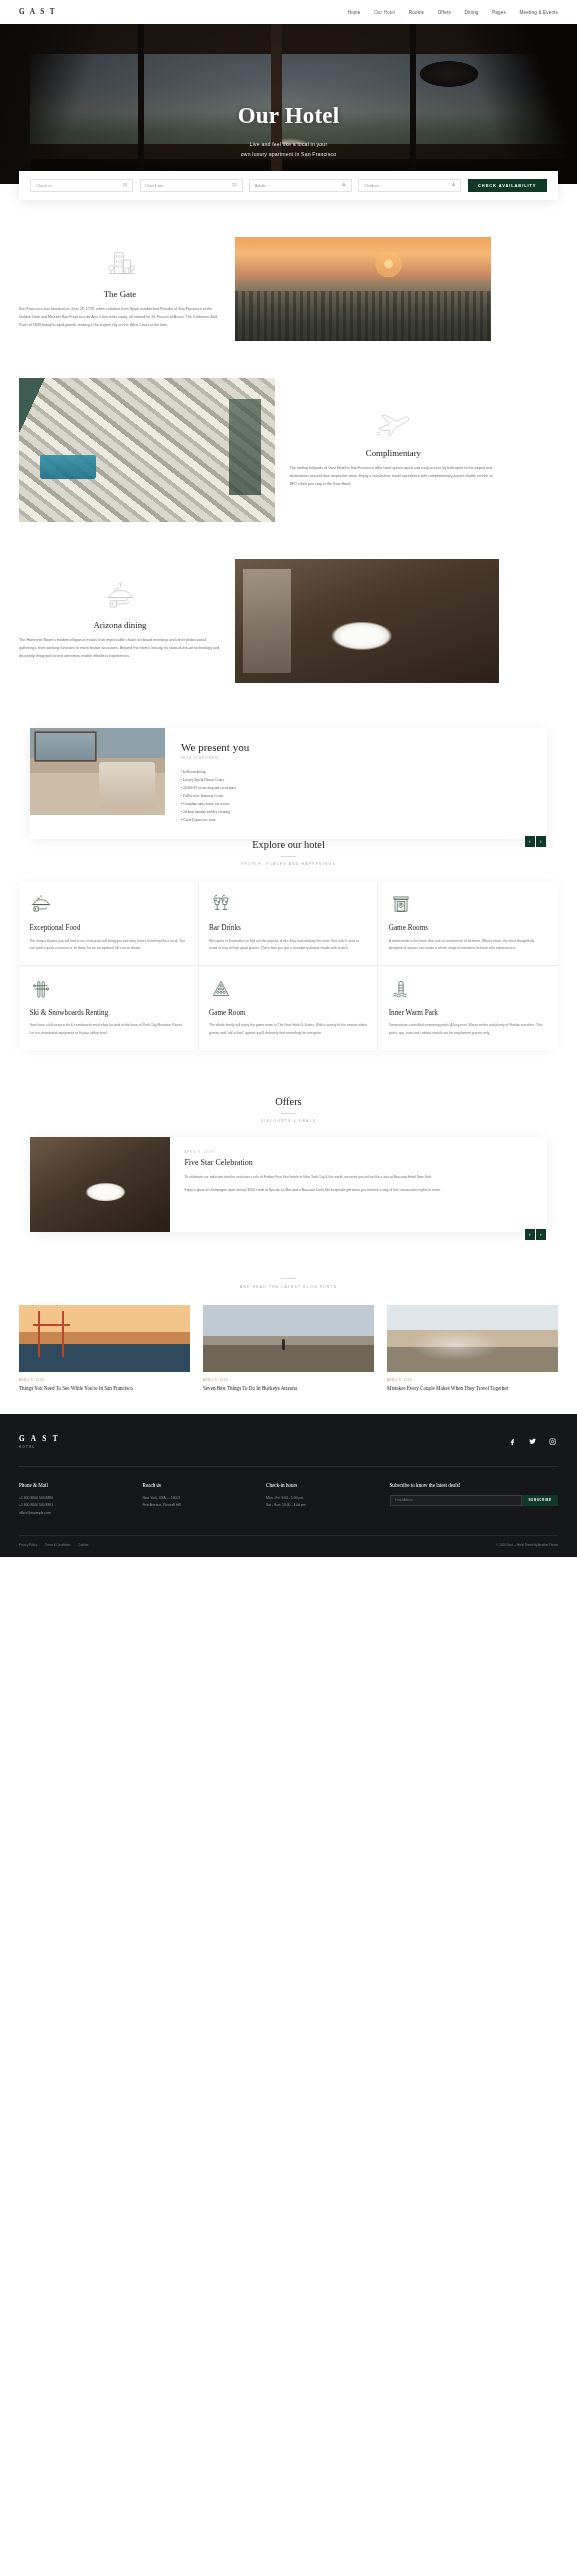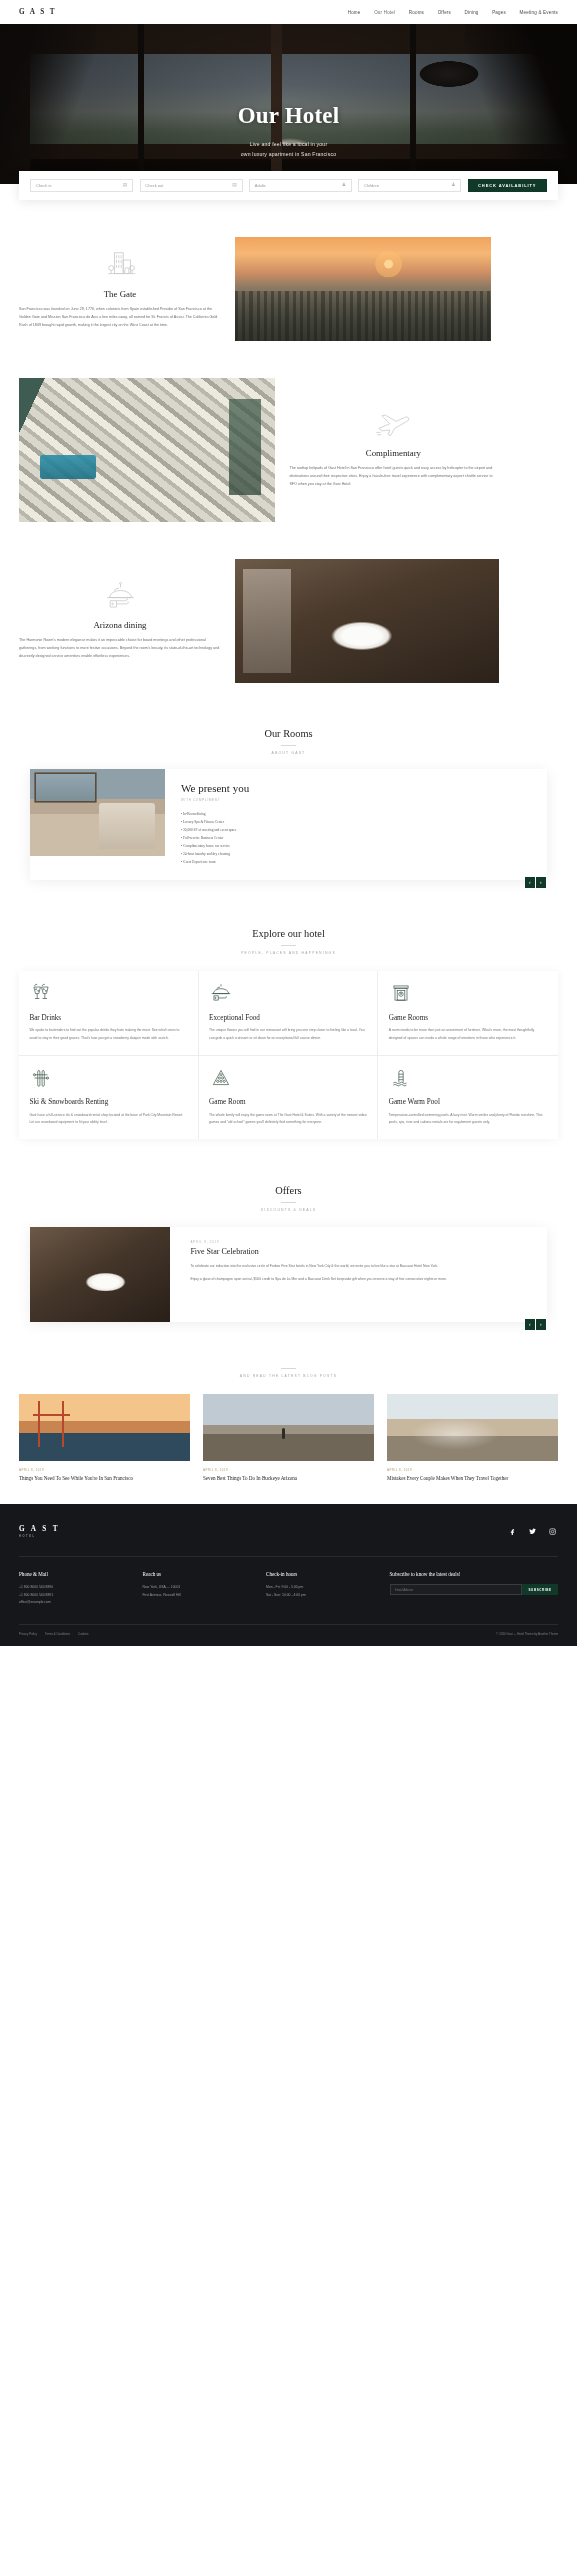--- a/index.html
+++ b/index.html
@@ -311,21 +311,20 @@
   }
   .feature-cell p { font-size: 3.4px; line-height: 2.15; color: #757575; }
 
   
   .offer-wrap { padding: 0 30px; position: relative; }
   .offer-card {
     display: flex;
     background: #fff;
     box-shadow: 0 1.6px 13px rgba(0,0,0,.08);
     position: relative;
-    gap: 6px;
   }
   .offer-body { flex: 1; padding: 13px 14.4px; }
   .offer-body .kicker { font-size: 2.9px; letter-spacing: 0.8px; color: #b6b6b6; text-transform: uppercase; }
   .offer-body h3 {
     font-family: "Liberation Serif", serif;
     font-size: 8px; font-weight: 400; color: #1f1f1f; margin: 3.2px 0 7.2px;
   }
   .offer-body p { font-size: 3.4px; line-height: 2.1; color: #6f6f6f; margin-bottom: 5.6px; }
 
   
@@ -514,25 +513,20 @@
         <path d="M17 29 h12 c3 0 4-2 2-3"></path>
       </svg>
     </div>
     <h2 class="sec-title">Arizona dining</h2>
     <p class="sec-body">The Harmonie Room's modern elegance makes it an impeccable choice for board meetings and other professional gatherings, from working functions to more festive occasions. Beyond the room's beauty, its state-of-the-art technology and discreetly designed service amenities enable effortless experiences.</p>
   </div>
   <div class="photo ph-dining"></div>
 </section>
 
 <section style="margin-top:45px">
-  <div class="center-head">
-    <h2>Our Rooms</h2>
-    <div class="head-rule"></div>
-    <div class="kicker">ABOUT GAST</div>
-  </div>
 
   <div class="present-wrap" style="margin-top:14.4px">
     <div class="present-card">
       <div class="photo ph-room"></div>
       <div class="present-body">
         <h3>We present you</h3>
         <div class="kicker">WITH COMPLIMENT</div>
         <ul class="present-list">
           <li>In-Room dining</li>
           <li>Luxury Spa &amp; Fitness Center</li>
@@ -544,28 +538,44 @@
         </ul>
       </div>
       <div class="arrows">
         <div class="arrow">‹</div>
         <div class="arrow">›</div>
       </div>
     </div>
   </div>
 </section>
 
-<section style="margin-top:48px">
+<section style="">
   <div class="center-head">
     <h2>Explore our hotel</h2>
     <div class="head-rule"></div>
     <div class="kicker">PEOPLE, PLACES AND HAPPENINGS</div>
   </div>
 
   <div class="feature-grid" style="margin-top:16px">
+
+    <div class="feature-cell">
+      <span>
+        <svg width="24" height="21" viewBox="0 0 44 38" fill="none" stroke="#2f4a3c" stroke-width="1.2">
+          <line x1="22" y1="4" x2="22" y2="8"></line>
+          <path d="M8 21a14 9 0 0 1 28 0Z"></path>
+            <line x1="5" y1="21" x2="39" y2="21"></line>
+          <path d="M14 12a9 6 0 0 1 6-3"></path>
+          <path d="M9 25 h8 v8 h-8 z"></path>
+            <circle cx="12" cy="29" r="1"></circle>
+          <path d="M17 29 h12 c3 0 4-2 2-3"></path>
+        </svg>
+      </span>
+      <h4>Exceptional Food</h4>
+      <p>The unique flavors you will find in our restaurant will bring you one step closer to feeling like a local. You can grab a quick croissant or sit down for an exceptional full course dinner.</p>
+    </div>
 
     <div class="feature-cell">
       <span>
         <svg width="24" height="21" viewBox="0 0 44 38" fill="none" stroke="#2f4a3c" stroke-width="1.2">
           <path d="M9 9 h12 l-3 12 h-6 z"></path>
             <line x1="15" y1="21" x2="15" y2="30"></line>
             <line x1="11" y1="30" x2="19" y2="30"></line>
           <circle cx="13" cy="13" r="1"></circle>
             <circle cx="17" cy="16" r="1"></circle>
           <path d="M10 7 q2-4 5-3"></path>
@@ -577,36 +587,20 @@
           <path d="M24 7 q2-4 5-3"></path>
         </svg>
       </span>
       <h4>Bar Drinks</h4>
       <p>We spoke to bartenders to find out the popular drinks they hate making the most. See which ones to avoid to stay in their good graces. That's how you get a strawberry daiquiri made with scotch.</p>
     </div>
 
     <div class="feature-cell">
       <span>
         <svg width="24" height="21" viewBox="0 0 44 38" fill="none" stroke="#2f4a3c" stroke-width="1.2">
-          <line x1="22" y1="4" x2="22" y2="8"></line>
-          <path d="M8 21a14 9 0 0 1 28 0Z"></path>
-            <line x1="5" y1="21" x2="39" y2="21"></line>
-          <path d="M14 12a9 6 0 0 1 6-3"></path>
-          <path d="M9 25 h8 v8 h-8 z"></path>
-            <circle cx="12" cy="29" r="1"></circle>
-          <path d="M17 29 h12 c3 0 4-2 2-3"></path>
-        </svg>
-      </span>
-      <h4>Exceptional Food</h4>
-      <p>The unique flavors you will find in our restaurant will bring you one step closer to feeling like a local. You can grab a quick croissant or sit down for an exceptional full course dinner.</p>
-    </div>
-
-    <div class="feature-cell">
-      <span>
-        <svg width="24" height="21" viewBox="0 0 44 38" fill="none" stroke="#2f4a3c" stroke-width="1.2">
           <rect x="9" y="7" width="26" height="4"></rect>
           <rect x="11" y="11" width="22" height="22"></rect>
           <rect x="15" y="15" width="14" height="18"></rect>
           <circle cx="22" cy="22" r="4"></circle>
           <path d="M22 19 q2 2 0 4 q-2-1 0-4"></path>
         </svg>
       </span>
       <h4>Game Rooms</h4>
       <p>A room needs to be more than just an assortment of furniture. What's more, the most thoughtfully designed of spaces can evoke a whole range of emotions in those who experience it.</p>
     </div>
@@ -647,21 +641,21 @@
         <svg width="24" height="21" viewBox="0 0 44 38" fill="none" stroke="#2f4a3c" stroke-width="1.2">
           <path d="M18 28 V10 q0-4 4-4 t4 4"></path>
           <path d="M26 28 V10"></path>
           <line x1="18" y1="13" x2="26" y2="13"></line>
           <line x1="18" y1="18" x2="26" y2="18"></line>
           <line x1="18" y1="23" x2="26" y2="23"></line>
           <path d="M8 29 q3-3 6 0 t6 0 t6 0 t6 0"></path>
           <path d="M8 33 q3-3 6 0 t6 0 t6 0 t6 0"></path>
         </svg>
       </span>
-      <h4>Game Warm Pool</h4>
+      <h4>Inner Warm Park</h4>
       <p>Temperature-controlled swimming pools. A lazy river. Warm smiles and plenty of Florida sunshine. This pools, spa, river and cabana rentals are for regalement guests only.</p>
     </div>
 
   </div>
 </section>
 
 <section style="margin-top:46px">
   <div class="center-head">
     <h2>Offers</h2>
     <div class="head-rule"></div>

